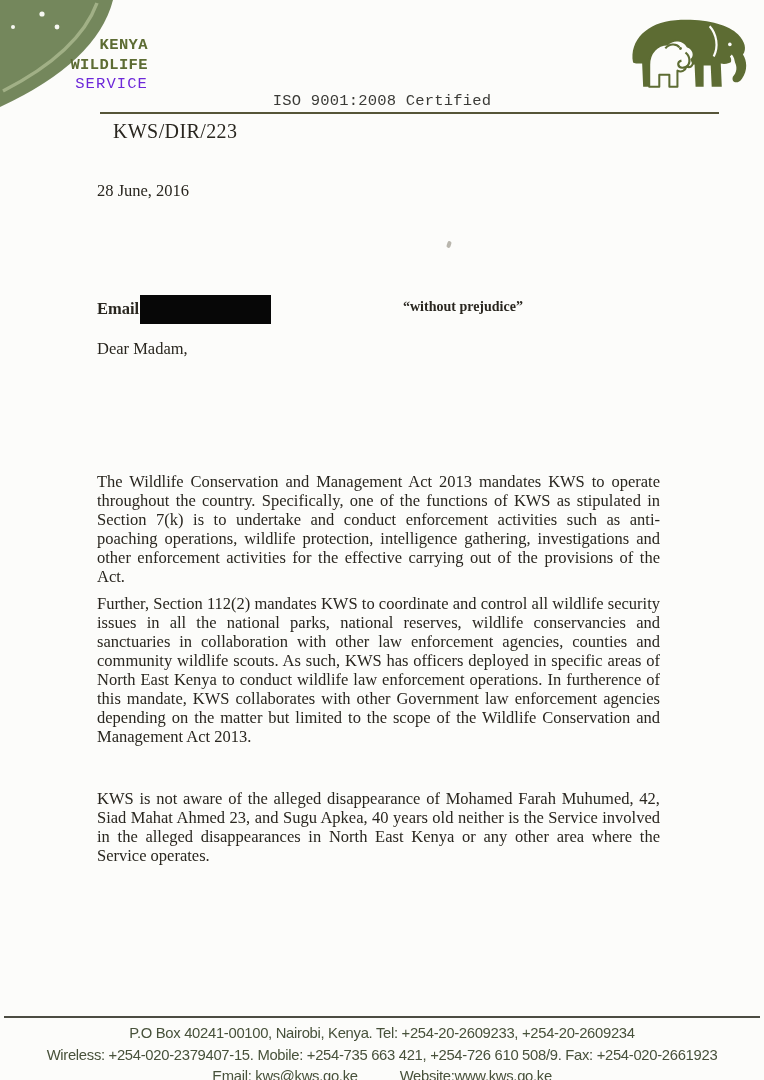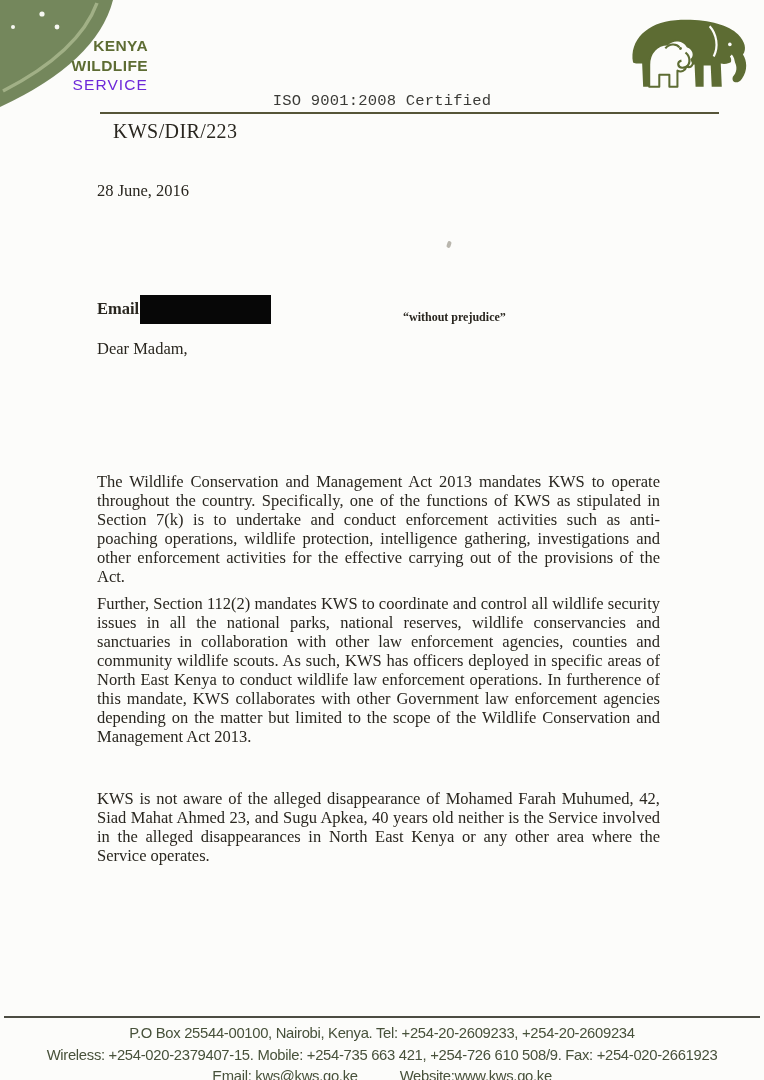--- a/index.html
+++ b/index.html
@@ -7,39 +7,39 @@
     position:relative; width:764px; height:1080px; margin:0 auto;
     background:#fcfcfa; overflow:hidden;
     font-family:"Liberation Serif", serif; color:#29261f;
   }
   .abs { position:absolute; }
 
   
   .corner-svg { position:absolute; left:0; top:0; }
   .logo-text {
     position:absolute; left:470; top:36px; width:148px; text-align:right;
-    font-family:Liberation Sans, sans-serif; font-weight:bold;
+    font-family:Liberation Mono, monospace; font-weight:bold;
     font-size:15.5px; line-height:19.5px; color:#5d6c33; letter-spacing:.4px;
   }
   .logo-text .light { font-weight:normal; color:#6d28d9; letter-spacing:1.1px; }
   .elephant-svg { position:absolute; left:623px; top:16px; }
   .iso-line {
     position:absolute; left:0; top:92px; width:764px; text-align:center;
     font-family:Liberation Mono, monospace; font-size:15.5px; color:#3b3b37;
     letter-spacing:.2px;
   }
   .top-rule { position:absolute; left:100px; top:112px; width:619px; height:2px; background:#565538; }
 
   
   .ref      { left:113px;  top:120px; font-size:20px; letter-spacing:.4px; }
   .date     { left:97px;  top:181px; font-size:16.5px; }
   .recipient{ left:97px;  top:240px; font-size:16.5px; font-weight:bold; line-height:21.5px; }
   .email-label { left:97px; top:299px; font-size:16.5px; font-weight:bold; }
   .redaction { left:140px; top:295px; width:131px; height:29px; background:#070707; }
-  .privilege { left:403px; top:299px; font-size:12px; font-weight:bold;margin-top:11px; }
+  .privilege { left:403px; top:299px; font-size:14px; font-weight:bold; }
   .salutation{ left:97px; top:339px; font-size:16.5px; }
   .refline  { left:97px; top:381px; font-size:16.5px; }
   .refline sup { font-size:10px; }
   .introline{ left:97px; top:419px; font-size:16.5px; }
   .para {
     left:97px; width:563px; font-size:16.5px; line-height:19px;
     text-align:justify;
   }
   .p1 { top:455px; } .p2 { top:577px; } .p3 { top:772px; }
   .speck { left:447px; top:241px; width:4px; height:7px; background:#b9b6ad; transform:rotate(18deg); border-radius:2px; }
@@ -103,17 +103,17 @@
 
 
 
   <p class="abs para p1">The Wildlife Conservation and Management Act 2013 mandates KWS to operate throughout the country. Specifically, one of the functions of KWS as stipulated in Section 7(k) is to undertake and conduct enforcement activities such as anti-poaching operations, wildlife protection, intelligence gathering, investigations and other enforcement activities for the effective carrying out of the provisions of the Act.</p>
   <p class="abs para p2">Further, Section 112(2) mandates KWS to coordinate and control all wildlife security issues in all the national parks, national reserves, wildlife conservancies and sanctuaries in collaboration with other law enforcement agencies, counties and community wildlife scouts. As such, KWS has officers deployed in specific areas of North East Kenya to conduct wildlife law enforcement operations. In furtherence of this mandate, KWS collaborates with other Government law enforcement agencies depending on the matter but limited to the scope of the Wildlife Conservation and Management Act 2013.</p>
   <p class="abs para p3">KWS is not aware of the alleged disappearance of Mohamed Farah Muhumed, 42, Siad Mahat Ahmed 23, and Sugu Apkea, 40 years old neither is the Service involved in the alleged disappearances in North East Kenya or  any other area where the Service operates.</p>
 
   <div class="abs speck"></div>
 
   <div class="footer-rule"></div>
-  <div class="footer-line f1">P.O Box 25544-00100, Nairobi, Kenya. Tel: +254-20-2609233, +254-20-2609234</div>
+  <div class="footer-line f1">P.O Box 40241-00100, Nairobi, Kenya. Tel: +254-20-2609233, +254-20-2609234</div>
   <div class="footer-line f2">Wireless: +254-020-2379407-15. Mobile: +254-735 663 421, +254-726 610 508/9. Fax: +254-020-2661923</div>
   <div class="footer-line f3"><span>Email: kws@kws.go.ke</span><span class="gap"></span><span>Website:www.kws.go.ke</span></div>
 
 </div>
 
 </body></html>

